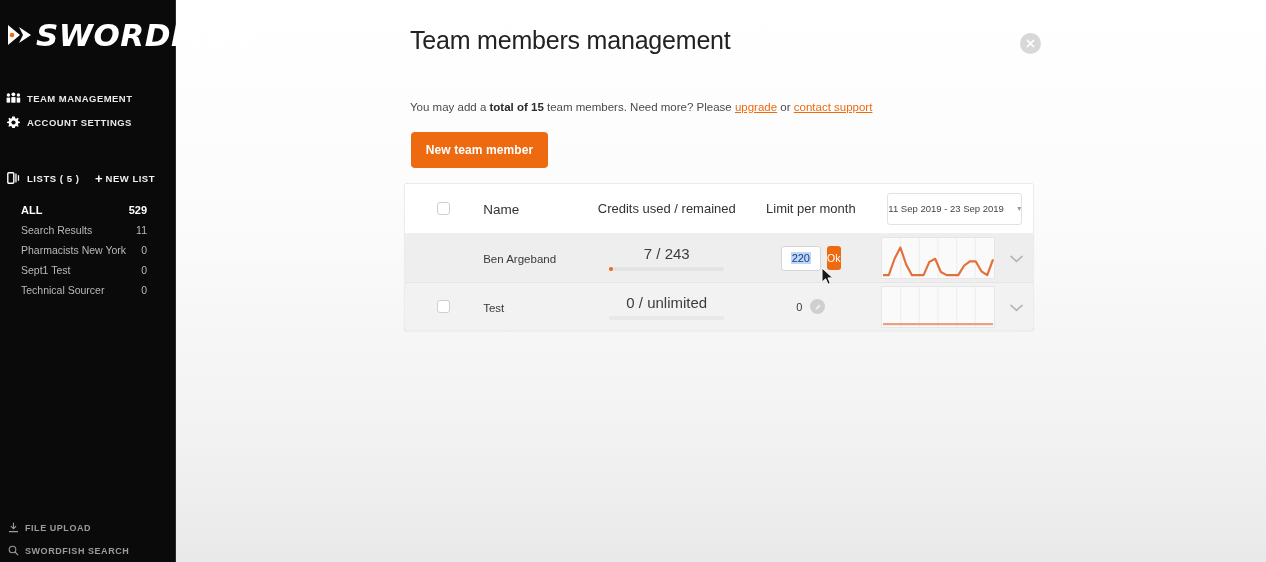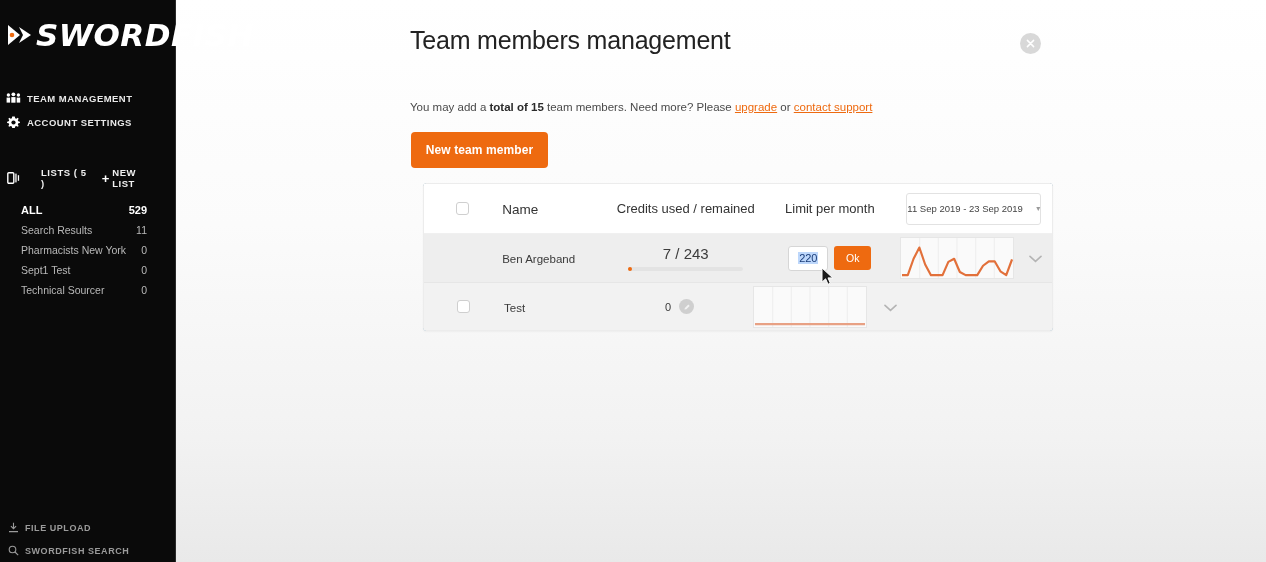--- a/index.html
+++ b/index.html
@@ -55,21 +55,20 @@
     font-size: 9.5px;
     font-weight: bold;
     letter-spacing: 0.45px;
   }
 
   .lists-header {
     display: flex; align-items: center;
     margin-top: 34px;
     padding-left: 4px;
     height: 20px;
-    gap: 14px;
   }
   .lists-title {
     color: #f0f0f0; font-size: 9.5px; font-weight: bold; letter-spacing: 0.55px;
   }
   .newlist-btn {
     margin-left: auto; margin-right: 20px;
     display: flex; align-items: center; cursor: pointer;
   }
   .plus-glyph { color: #fff; font-size: 13px; font-weight: bold; margin-right: 3px; line-height: 1;}
   .newlist-label { color: #f0f0f0; font-size: 9.5px; font-weight: bold; letter-spacing: 0.5px; }
@@ -127,21 +126,21 @@
     background: #ee6a10; color: #fff;
     border: none; border-radius: 4px;
     font-size: 12px; font-weight: bold;
     font-family: "Liberation Sans", sans-serif;
     cursor: pointer;
     letter-spacing: 0.1px;
   }
 
   
   #table-card {
-    position: absolute; left: 247px; top: 183px;
+    position: absolute; left: 228px; top: 183px;
     width: 630px; height: 148px;
     background: #0369a1;
     border: 1px solid #ececec;
     border-radius: 3px;
     box-shadow: 0 1px 2px rgba(0,0,0,0.04);
   }
   .thead {
     display: flex; align-items: center;
     height: 50px; background: #fff;
     border-bottom: 1px solid #f0f0f0;
@@ -195,21 +194,21 @@
     border: 1px solid #d6d6d6; border-radius: 3px;
     background: #fff; text-align: center;
     font-size: 11px; font-family: "Liberation Sans", sans-serif;
     color: #1c4ea8;
   }
   .limit-input-sel {
     display:inline-block; background:#bdd7fb; color:#1a3c78; padding: 0 1px;
   }
   .ok-btn {
     margin-left: 6px;
-    width: 37px; height: 24px;
+    width: 14px; height: 24px;
     background: #ee6a10; color:#fff; border:none; border-radius: 3px;
     font-size: 10.5px; font-family: "Liberation Sans", sans-serif;
     cursor: pointer;
   }
   .limit-plain { font-size: 11px; color: #3a3a3a; margin-right: 8px; }
   .edit-circle {
     width: 15px; height: 15px; border-radius: 50%;
     background: #cfcfcf; display:flex; align-items:center; justify-content:center;
     cursor: pointer;
   }
@@ -394,20 +393,24 @@
             <span class="chev"><svg width="13" height="8" viewBox="0 0 13 8">
                 <path d="M1 1.4 L6.5 6.4 L12 1.4" stroke="#b4b4b4" stroke-width="1.6" fill="none" stroke-linecap="round"></path>
               </svg></span>
           </div>
         </div>
         <div class="trow r2">
           <div class="c-check">
             <span class="checkbox"></span>
           </div>
           <div class="c-name"><span class="cell-name">Test</span></div>
+          <div class="c-credit">
+            <span class="credits-text">0 / unlimited</span>
+            <span class="bar empty"></span>
+          </div>
           <div class="c-limit">
             <span class="limit-plain">0</span>
             <span class="edit-circle">
               <svg width="8" height="8" viewBox="0 0 8 8">
                 <path d="M1.4 6.6 L1.9 4.9 L5.3 1.5 L6.7 2.9 L3.3 6.3 Z" fill="#f2f2f2"></path>
               </svg>
             </span>
           </div>
           <div class="c-chart">
             <span class="spark"><svg width="112" height="40" viewBox="0 0 114 42" preserveAspectRatio="none">

